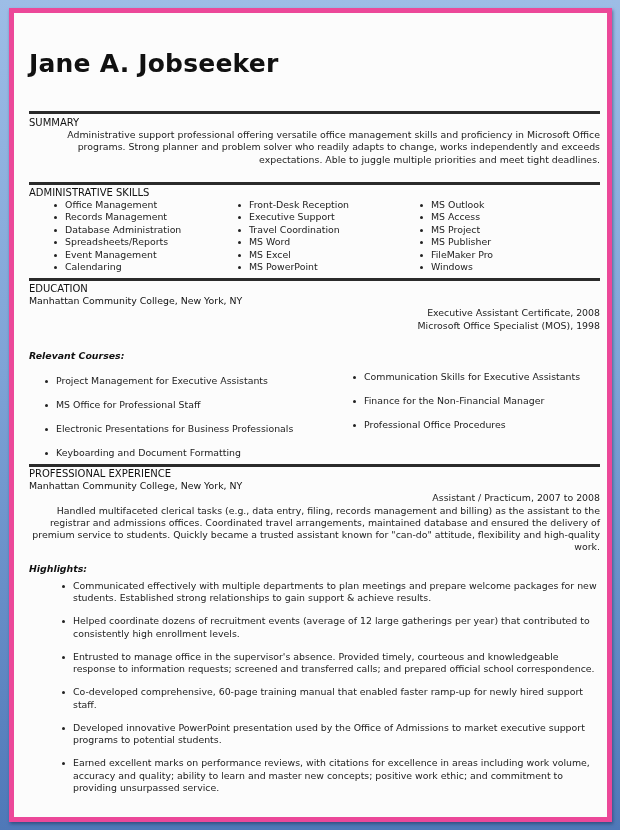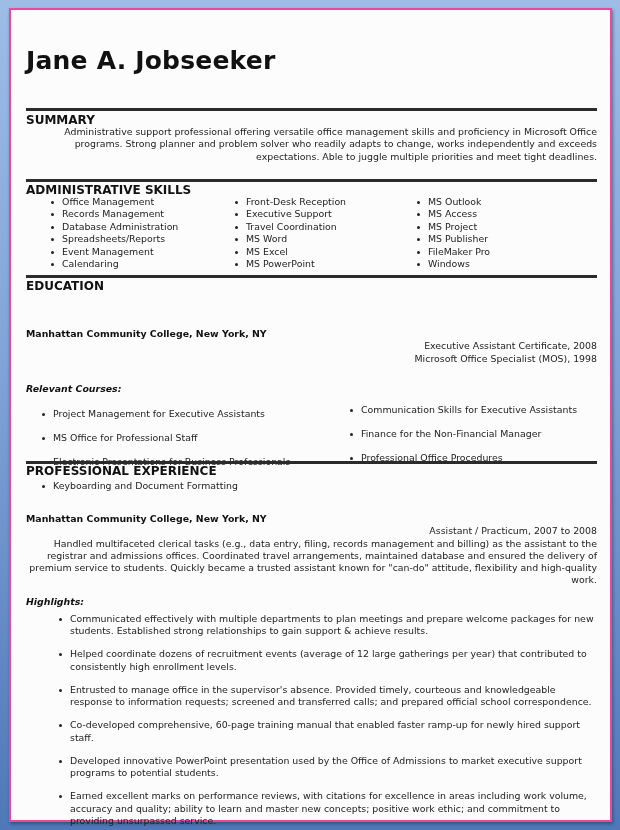--- a/index.html
+++ b/index.html
@@ -5,39 +5,39 @@
   html, body { margin: 0; padding: 0; }
   body {
     width: 620px; height: 830px; overflow: hidden;
     background: linear-gradient(180deg, #9dbde6 0%, #7ea3d6 45%, #4f78b8 100%);
     font-family: "DejaVu Sans", sans-serif;
     position: relative;
   }
   .page {
     position: absolute; left: 9px; top: 8px; width: 603px; height: 814px;
     background: #fcfcfc;
-    border: 2px solid #ec4899;
+    border: 5px solid #ec4899;
     box-shadow: 1px 2px 3px rgba(30,50,90,0.55);
     box-sizing: border-box;
   }
   .name {
     position: absolute; left: 15px; top: 36px;
     font-family: "DejaVu Sans", sans-serif; font-weight: bold;
     font-size: 25px; color: #111; letter-spacing: 0.2px;
   }
   .contact {
     position: absolute; left: 331px; top: 63px;
     font-size: 9.4px; line-height: 12.3px; color: #222;
   }
   .contact a { color: #2a3d8f; text-decoration: underline; }
   .rule { position: absolute; left: 15px; width: 571px; height: 3px; background: #2b2b2b; }
   .sect { position: absolute; left: 15px; width: 571px; font-size: 9.4px; color: #222; }
-  .h { font-weight: bold; color: #111; font-size: 12px; line-height: 12px; }
+  .h { font-weight: normal; color: #111; font-size: 10px; line-height: 12px; }
   .p { line-height: 12.3px; text-align: right; }
-  .sub { font-weight: bold; color: #111; line-height: 12.3px; margin-top: 36px; }
+  .sub { font-weight: normal; color: #111; line-height: 12.3px; }
   .ital { font-style: italic; font-weight: bold; color: #111; }
   .cols3 { display: flex; margin-top: 0; }
   .cols3 ul { list-style: none; margin: 0; padding: 0; }
   .cols3 li, .courses li, .hl li { position: relative; }
   .cols3 li { line-height: 12.4px; padding-left: 14px; }
   .bullet::before {
     content: ""; position: absolute; left: 3px; top: 5px;
     width: 3px; height: 3px; border-radius: 50%; background: #222;
   }
   .courses { display: flex; }

